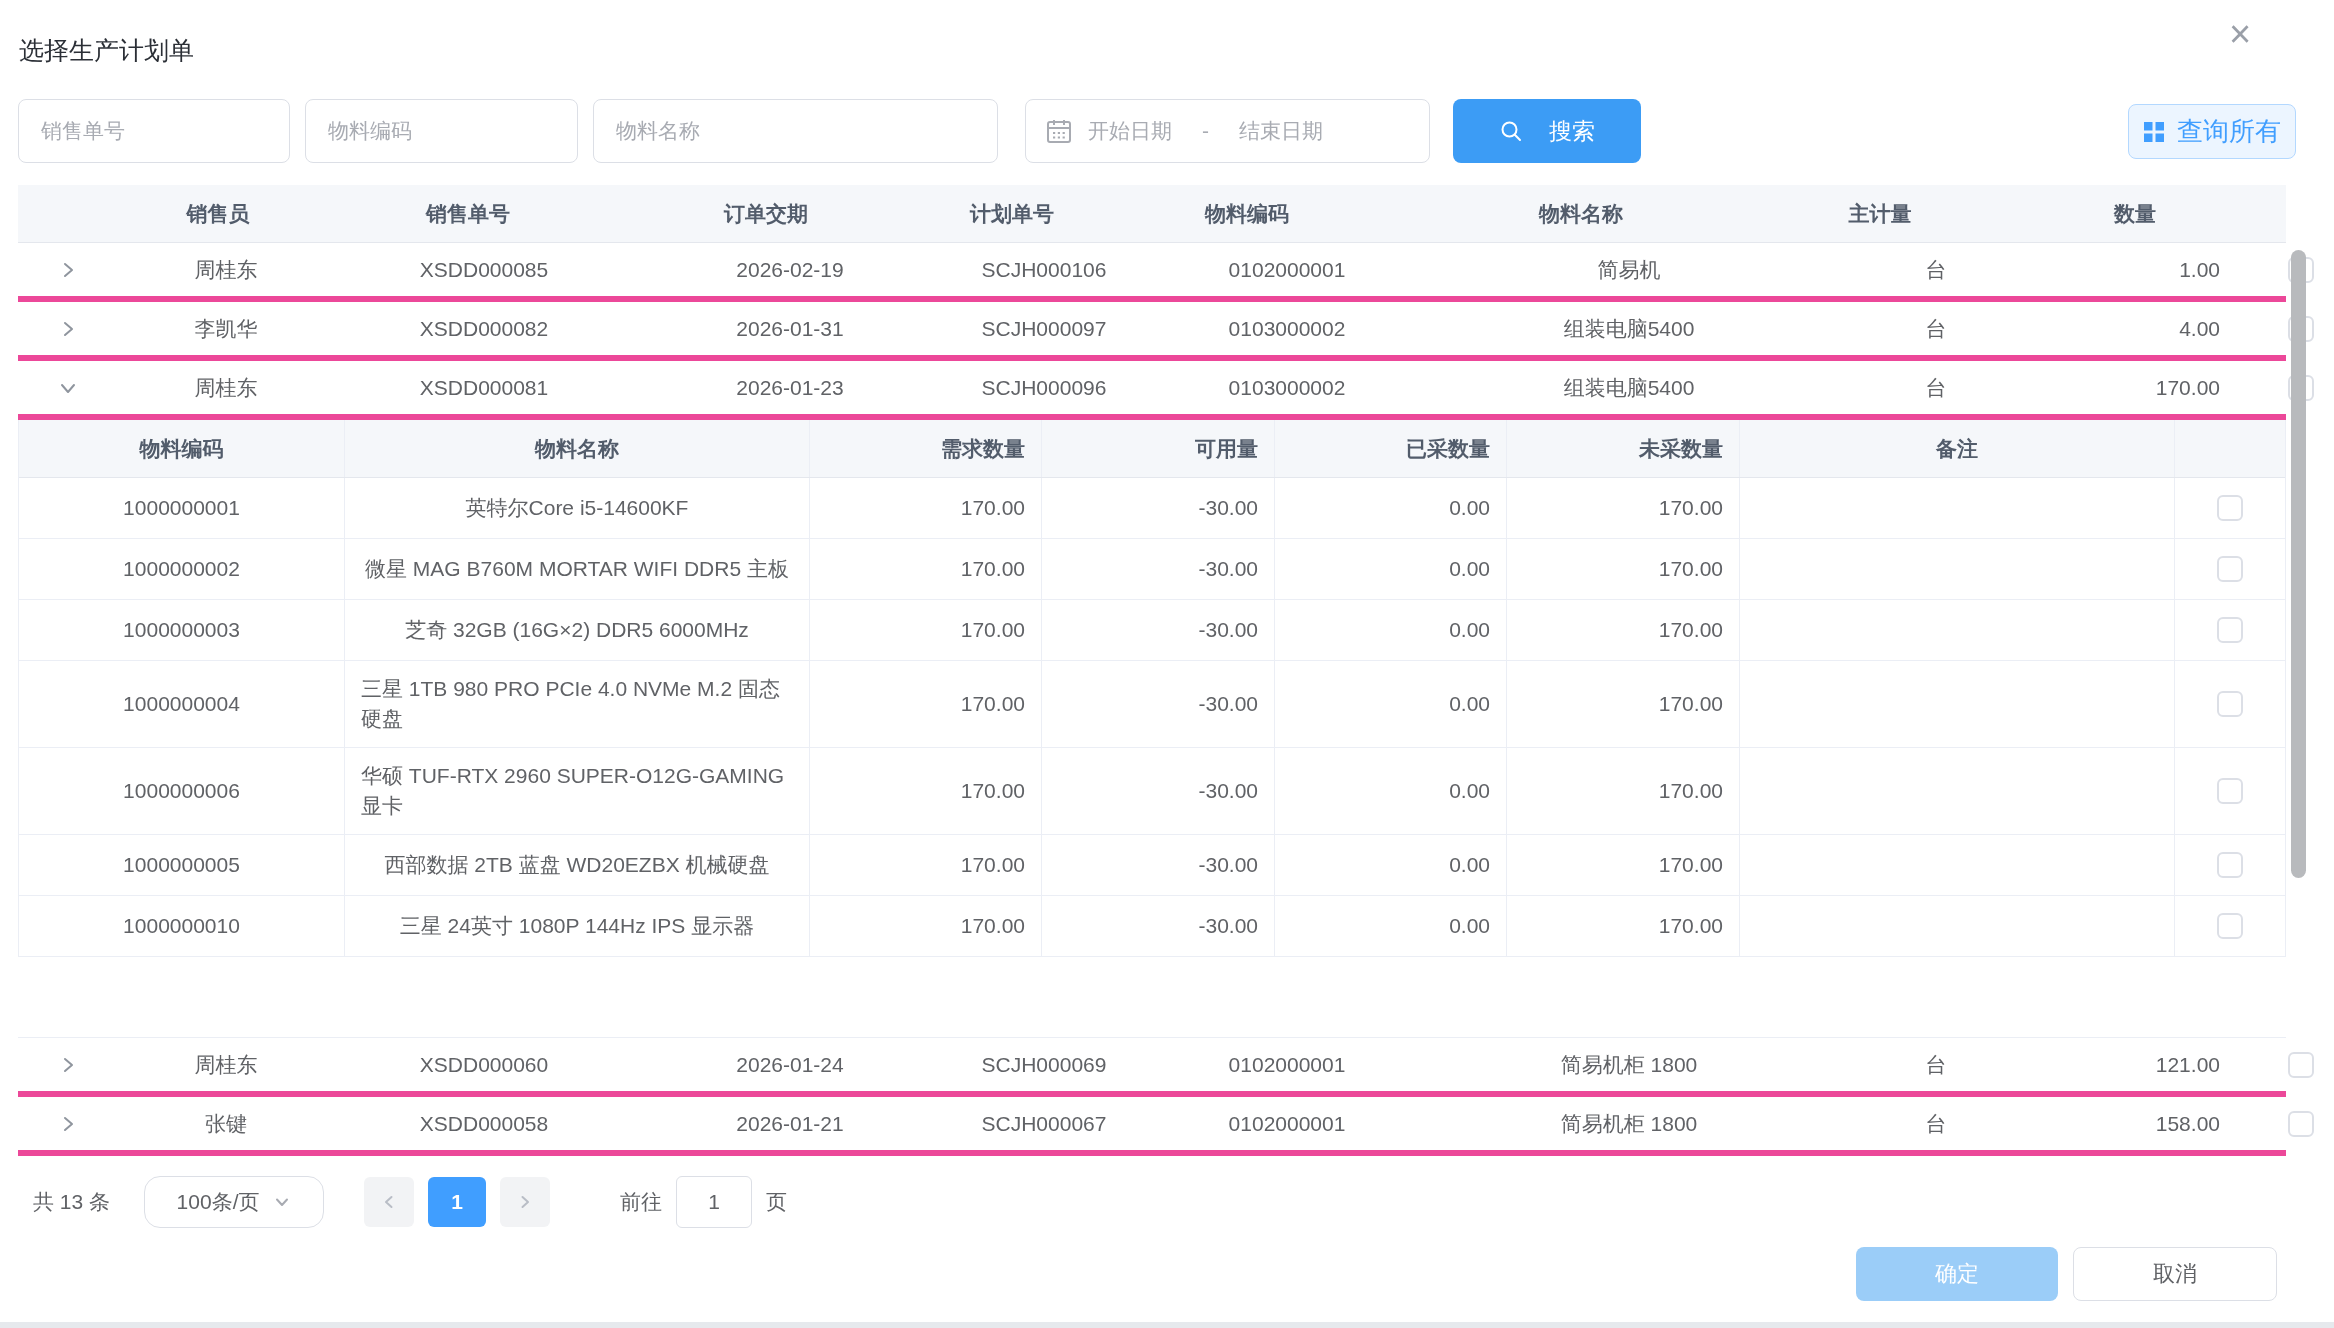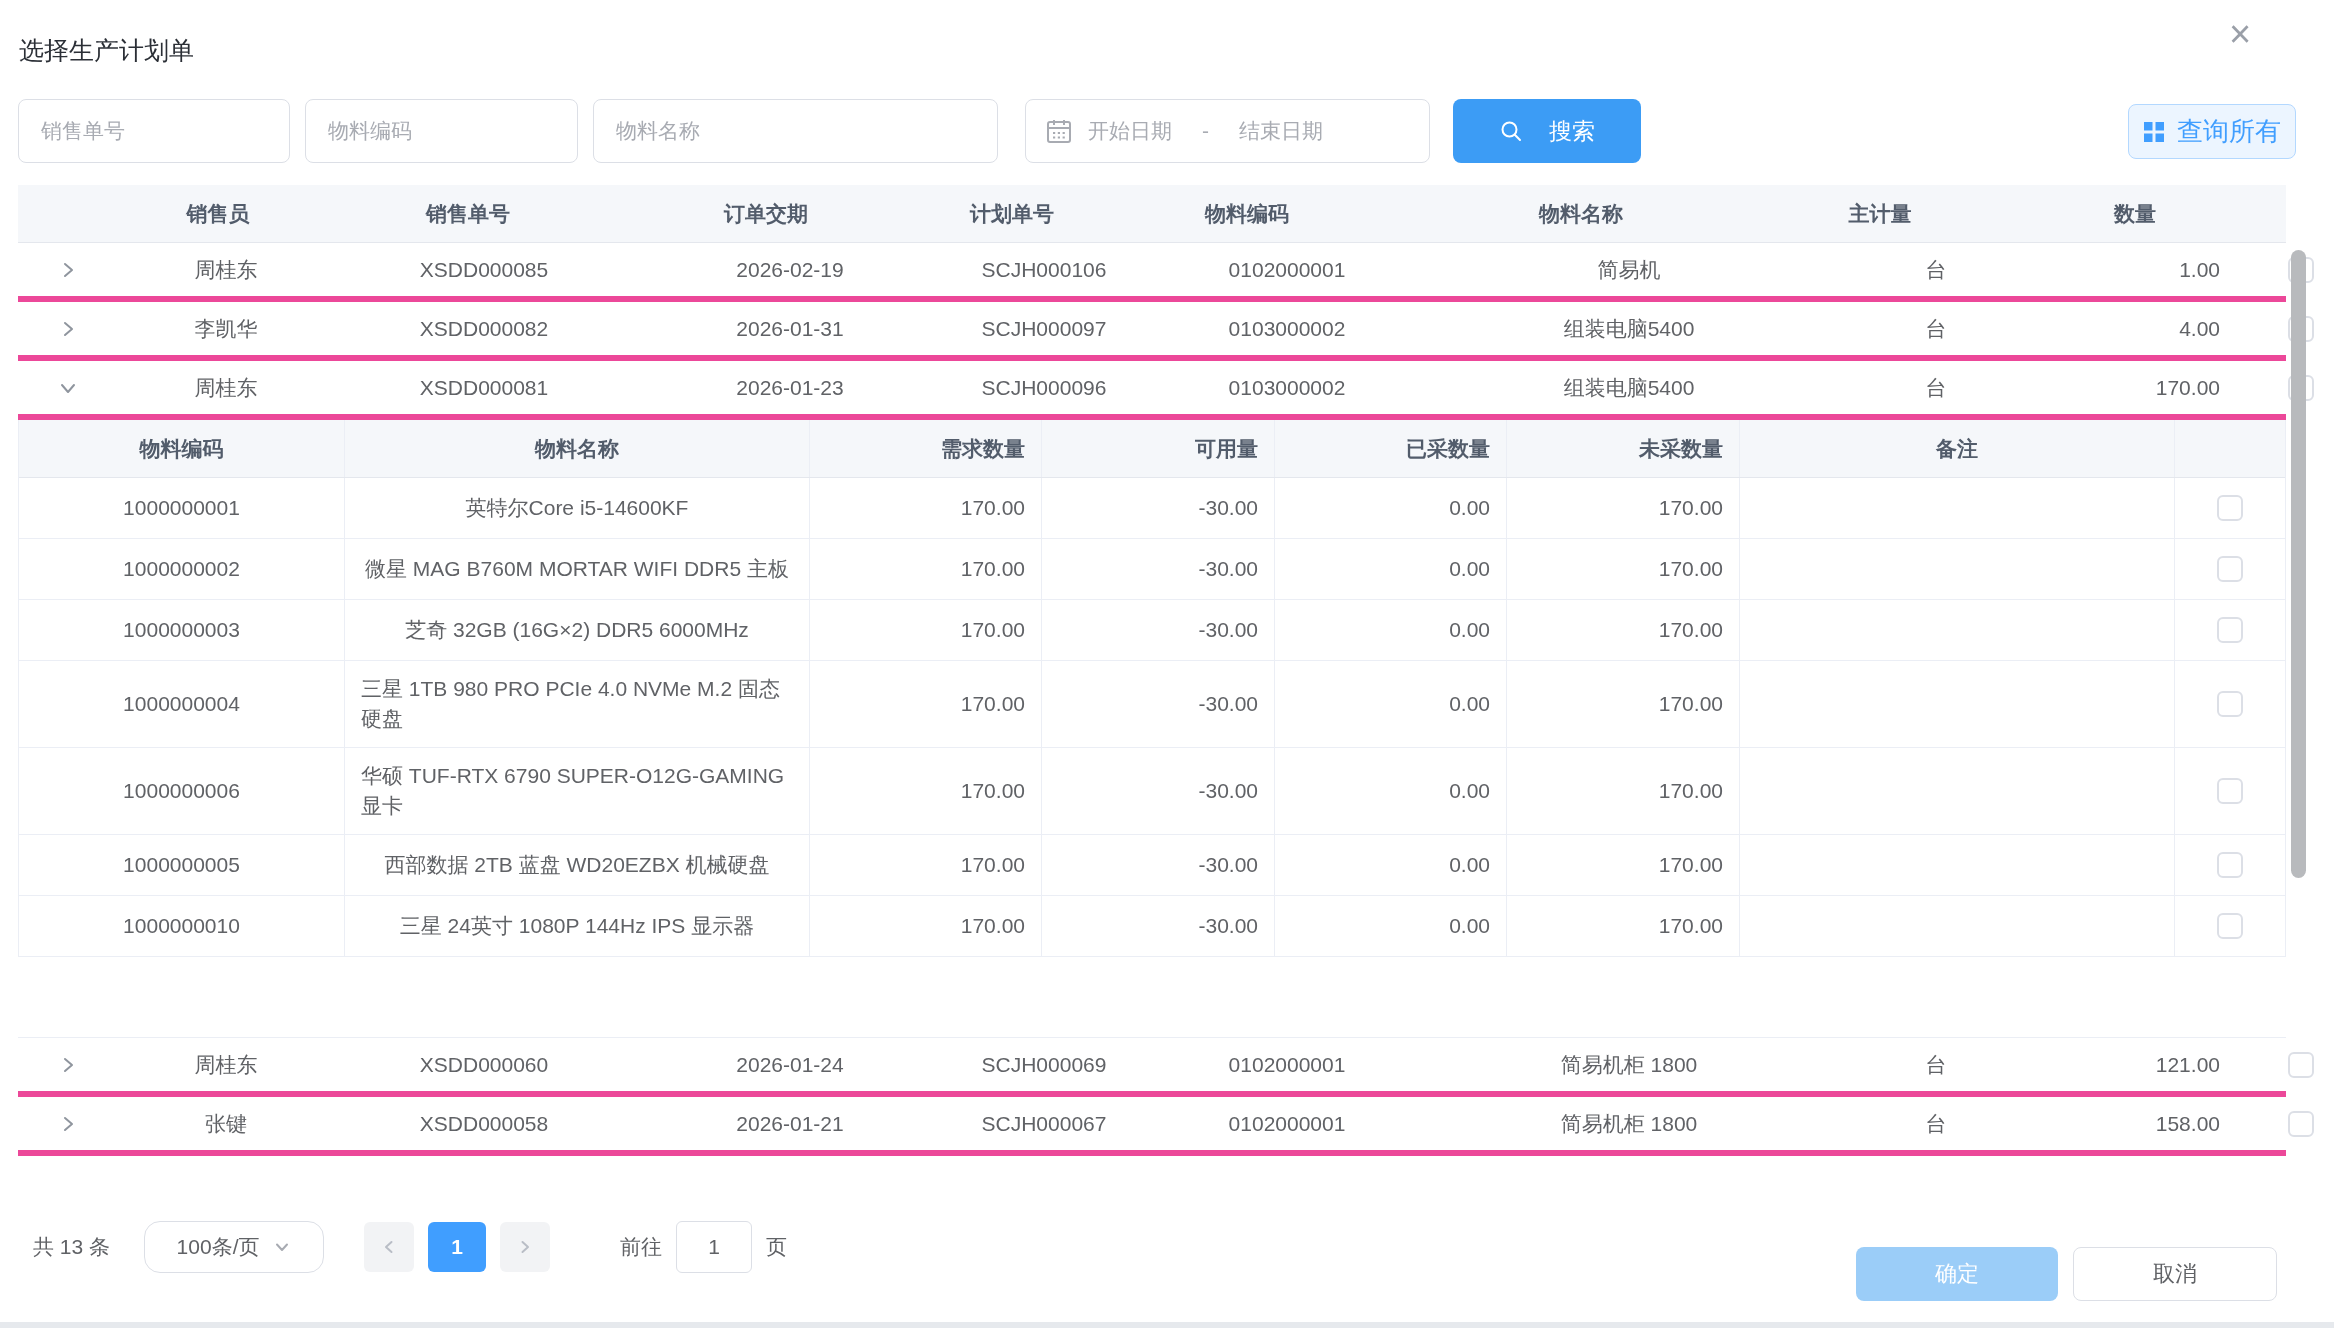--- a/index.html
+++ b/index.html
@@ -59,21 +59,21 @@
   .sub-row { border-bottom:1px solid #ebeef5; background:#fff; }
   .sub-row:last-child { border-bottom:none; }
   .scell { display:flex; align-items:center; justify-content:center; font-size:21px; color:#606266;
     border-right:1px solid #ebeef5; min-height:60px; padding:13px 16px; line-height:30px; text-align:left;
     overflow-wrap:break-word; word-break:break-word; }
   .scell.num { justify-content:flex-end; text-align:right; }
   .scell.last { border-right:none; }
   .expand-gap { height:80px; background:#fff; }
   .rows-bottom { border-top:1px solid #ebeef5; }
   
-  .pager { position:absolute; top:1219px; left:33px; height:56px; display:flex; align-items:center; font-size:21px; color:#606266; }
+  .pager { position:absolute; top:1174px; left:33px; height:56px; display:flex; align-items:center; font-size:21px; color:#606266; }
   .pg-total { margin-right:34px; }
   .pg-size { width:180px; height:52px; border:1px solid #dcdfe6; border-radius:16px; display:flex;
     align-items:center; justify-content:center; gap:14px; color:#606266; cursor:pointer; background:#fff; margin-right:40px; }
   .pg-btn { width:50px; height:50px; background:#f2f3f5; border-radius:6px; display:flex; align-items:center;
     justify-content:center; cursor:pointer; margin-right:14px; }
   .pg-cur { width:58px; height:50px; background:#409eff; color:#fff; border-radius:6px; display:flex;
     align-items:center; justify-content:center; font-weight:600; cursor:pointer; margin-right:14px; }
   .pg-goto { margin-left:56px; margin-right:14px; }
   .pg-input { width:76px; height:52px; border:1px solid #dcdfe6; border-radius:6px; text-align:center;
     font-size:21px; color:#606266; outline:none; font-family:inherit; }
@@ -279,21 +279,21 @@
     <div class="scell num">0.00</div>
     <div class="scell num">170.00</div>
     <div class="scell"></div>
     <div class="scell last">
             <span class="checkbox"></span>
           </div>
   </div>
 
   <div class="grid-sub sub-row">
     <div class="scell">1000000006</div>
-    <div class="scell">华硕 TUF-RTX 6790 SUPER-O12G-GAMING 显卡</div>
+    <div class="scell">华硕 TUF-RTX 2960 SUPER-O12G-GAMING 显卡</div>
     <div class="scell num">170.00</div>
     <div class="scell num">-30.00</div>
     <div class="scell num">0.00</div>
     <div class="scell num">170.00</div>
     <div class="scell"></div>
     <div class="scell last">
             <span class="checkbox"></span>
           </div>
   </div>
 

